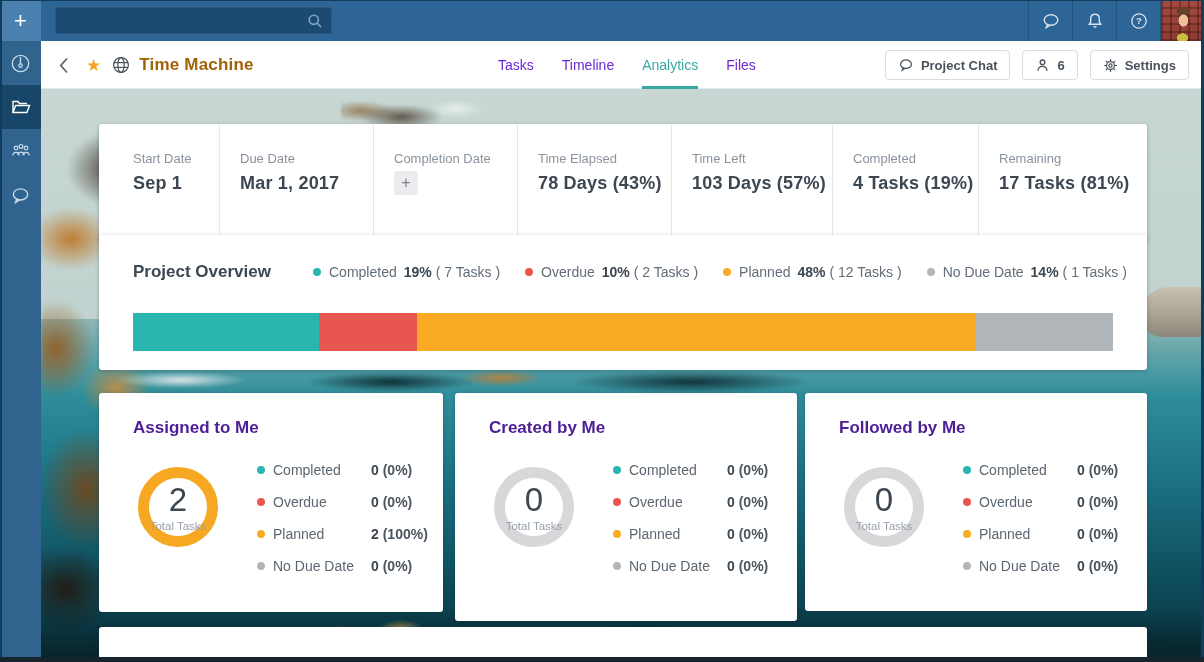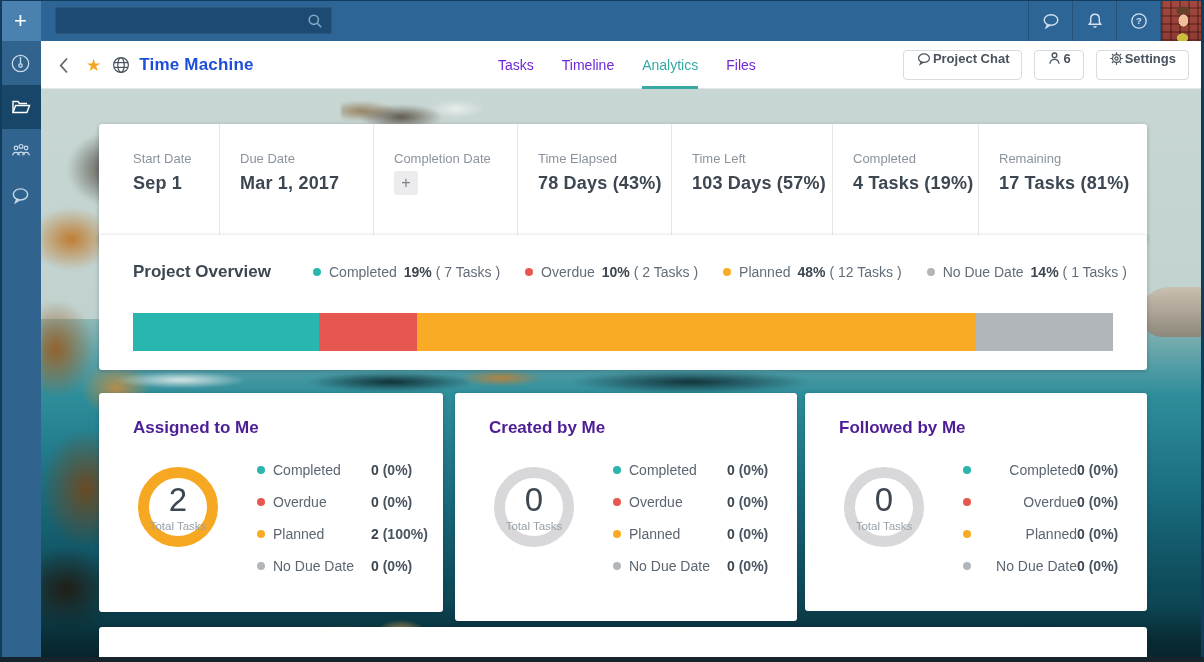--- a/index.html
+++ b/index.html
@@ -39,25 +39,25 @@
   .side-item { width:41px; height:44px; display:flex; align-items:center; justify-content:center; cursor:pointer; }
   .side-item.active { background:#174669; }
 
   
   .main { position:absolute; left:41px; top:41px; width:1163px; height:621px; }
   .project-header { position:absolute; left:0; top:0; width:1163px; height:48px; background:#fff; border-bottom:1px solid #E3E7EB; z-index:10; }
   .ph-left { position:absolute; left:18px; top:0; height:48px; display:flex; align-items:center; }
   .back-btn { background:none; border:none; cursor:pointer; display:flex; align-items:center; padding:0; }
   .star-icon { margin-left:17px; font-size:17px; color:#F5A623; cursor:pointer; line-height:1; }
   .globe-icon { margin-left:11px; }
-  .ph-title { margin-left:9px; font-size:17px; font-weight:700; color:#1d4ed8; letter-spacing:.2px; }
+  .ph-title { margin-left:9px; font-size:17px; font-weight:700; color:#a16207; letter-spacing:.2px; }
   .tabs { position:absolute; left:457px; top:0; height:48px; display:flex; gap:28px; }
   .tab { display:flex; align-items:center; height:100%; font-size:14px; color:#6d28d9; cursor:pointer; border-bottom:3px solid transparent; padding-top:2px; }
   .ph-actions { position:absolute; right:15px; top:9px; display:flex; gap:12px; }
-  .hbtn { height:30px; display:flex; gap:1px; background:#fff; border:1px solid #D6DBE0; border-radius:4px; padding:0 12px; font-size:13px; font-weight:700; color:#49535E; cursor:pointer; font-family:inherit; }
+  .hbtn { height:30px; display:flex; align-items:center; gap:7px; background:#fff; border:1px solid #D6DBE0; border-radius:4px; padding:0 12px; font-size:13px; font-weight:700; color:#49535E; cursor:pointer; font-family:inherit; }
 
   
   .content { position:absolute; left:0; top:48px; width:1163px; height:573px; overflow:hidden; }
   .sky { position:absolute; left:0; top:0; width:100%; height:270px; background:linear-gradient(#C8D7D4,#BFD1CE); }
   .water { position:absolute; left:0; top:230px; width:100%; bottom:0; background:linear-gradient(#8FB7B6 0%, #2F8E9B 22%, #1A6E80 50%, #0E4B5A 78%, #0A3844 100%); }
   .cliff { position:absolute; right:0; top:198px; width:64px; height:50px; background:linear-gradient(#C8BFAE,#8F8679); border-radius:60% 0 0 45% / 70% 0 0 60%; opacity:.95; }
   .trees-left { position:absolute; left:0; top:0; width:150px; height:573px; filter:blur(1.5px);
     background:
       radial-gradient(70px 55px at 75px 80px, rgba(45,33,20,.85), transparent 70%),
       radial-gradient(60px 45px at 30px 150px, rgba(190,120,40,.95), transparent 70%),
@@ -388,21 +388,21 @@
             <span class="crow-value"><b>0</b> <span>(0%)</span></span>
           </div>
           <div class="crow">
             <span class="dot" style="border-color: rgb(177, 182, 187);"></span>
             <span class="crow-label">No Due Date</span>
             <span class="crow-value"><b>0</b> <span>(0%)</span></span>
           </div>
         </div>
       </section>
 
-      <section class="card" style="left:764px; top:304px; width:342px; height:218px;text-align:right;">
+      <section class="card" style="left:764px; top:304px; width:342px; height:218px;">
         <h2 class="mini-title">Followed by Me</h2>
         <div class="donut" style="border-color: rgb(216, 216, 219);">
           <div class="donut-num">0</div>
           <div class="donut-label">Total Tasks</div>
         </div>
         <div class="clegend">
           <div class="crow">
             <span class="dot" style="border-color: rgb(41, 182, 174);"></span>
             <span class="crow-label">Completed</span>
             <span class="crow-value"><b>0</b> <span>(0%)</span></span>

